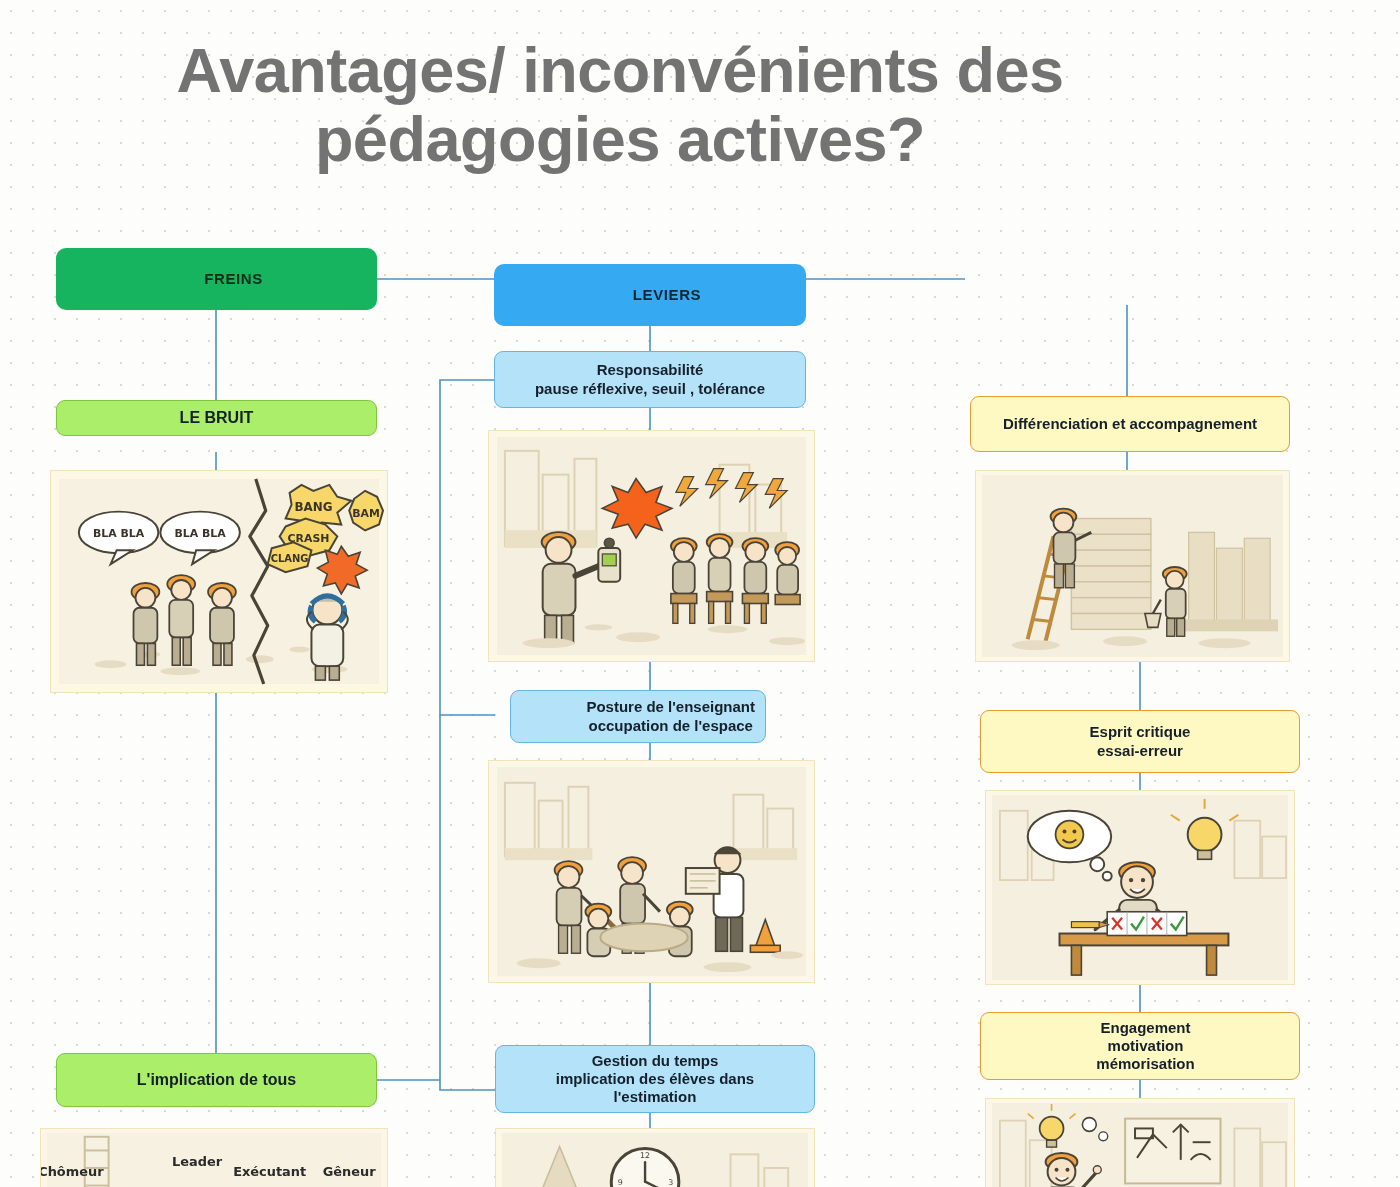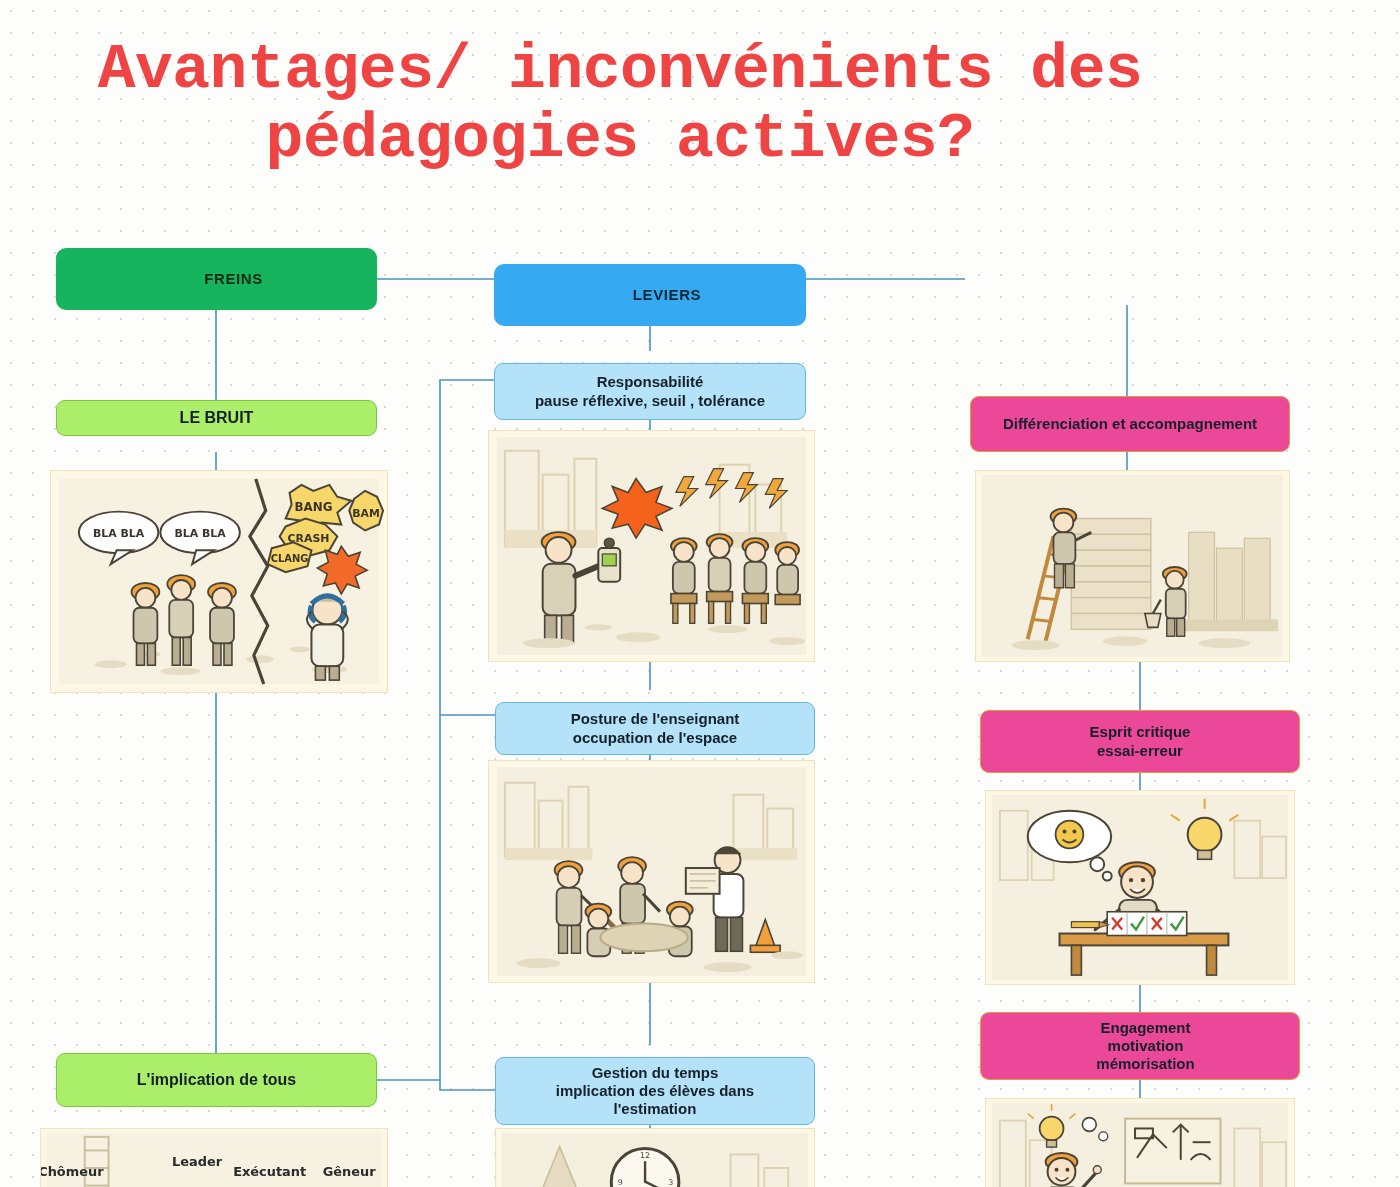--- a/index.html
+++ b/index.html
@@ -29,22 +29,22 @@
   .title {
     position: absolute;
     left: 90px;
     top: 36px;
     width: 1060px;
     text-align: center;
     font-size: 63px;
     font-weight: 800;
     line-height: 1.1;
     letter-spacing: -0.5px;
-    color: #ef4444;
-    font-family: Liberation Mono, monospace;
+    color: #737373;
+    font-family: Liberation Sans, sans-serif;
   }
 
   
   #links {
     position: absolute;
     left: 0; top: 0;
     width: 1400px;
     height: 1187px;
     pointer-events: none;
   }
@@ -85,24 +85,23 @@
 
   .freins-node {
     background: #aaee6a;
     border: 1.4px solid #7ec63b;
     font-size: 16px;
   }
   .leviers-node {
     background: #b3e2f9;
     border: 1.4px solid #63b7e0;
     font-size: 15px;
-    margin-top: 12px;
   }
   .avantages-node {
-    background: #ec4899;
+    background: #fef9c3;
     border: 1.4px solid #e79b33;
     font-size: 15px;
   }
 
   
   .illu {
     position: absolute;
     box-sizing: border-box;
     background: #fdf6dd;
     border: 1px solid #efe4bb;
@@ -363,21 +362,21 @@
       <g fill="#e6dcc3">
         <ellipse cx="60" cy="214" rx="26" ry="5"></ellipse>
           <ellipse cx="150" cy="208" rx="22" ry="5"></ellipse>
         <ellipse cx="240" cy="200" rx="20" ry="4"></ellipse>
           <ellipse cx="300" cy="212" rx="18" ry="4"></ellipse>
         <ellipse cx="110" cy="198" rx="14" ry="3"></ellipse>
       </g>
     </svg>
   </div>
 
-  <div class="node leviers-node" style="left:495px; top:690px; width:320px; height:53px;">
+  <div class="node leviers-node" style="left:510px; top:690px; width:256px; height:53px;justify-content:flex-end;">
     <span>
       <span>Posture de l'enseignant</span><br>
       <span>occupation de l'espace</span>
     </span>
   </div>
 
   <div class="illu" style="left:488px; top:760px; width:327px; height:223px;">
     <svg viewBox="0 0 327 223" preserveAspectRatio="none">
       <rect x="0" y="0" width="327" height="223" fill="#fdf8e6"></rect>
       <rect x="8" y="6" width="311" height="211" fill="#f4efdf"></rect>

